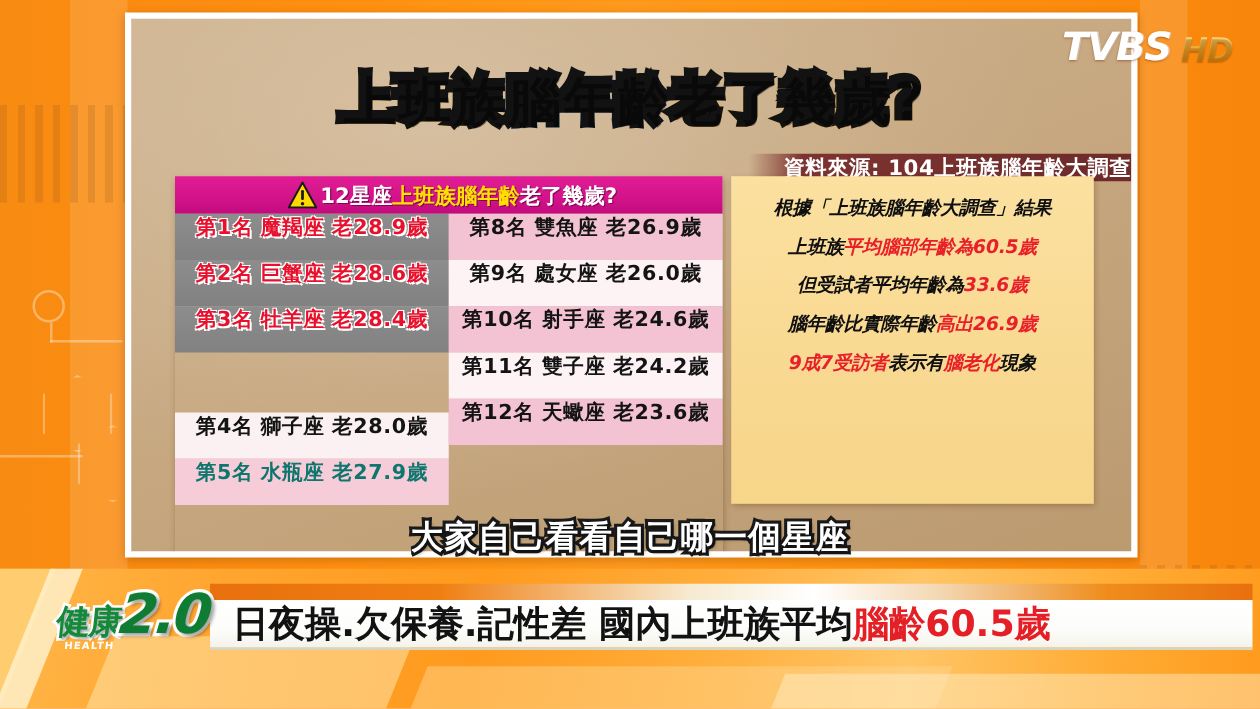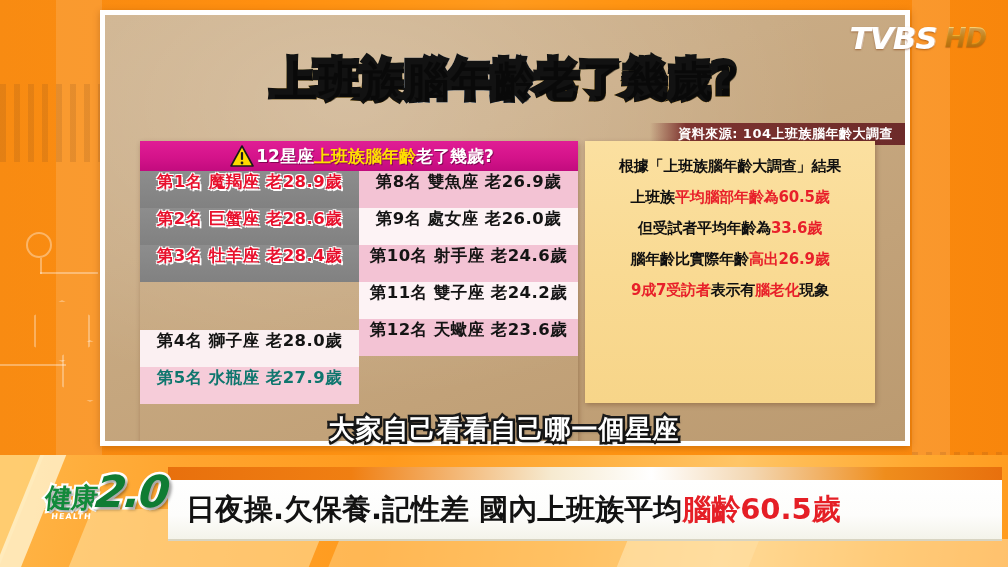--- a/index.html
+++ b/index.html
@@ -46,21 +46,21 @@
   .circ {
     position: absolute;
     border: 2px solid rgba(255,255,255,0.36);
     border-radius: 50%;
     pointer-events: none;
   }
 
   
   #tvbs-logo {
     position: absolute; top: 20px; right: 22px;
-    display: flex; align-items: center; gap: 8px;
+    display: flex; align-items: flex-end; gap: 8px;
     z-index: 40;
   }
   #tvbs-logo .tvbs {
     font-family: "DejaVu Sans", "Liberation Sans", sans-serif;
     font-weight: bold; font-style: italic;
     font-size: 31px; letter-spacing: -1px;
     color: #ffffff;
     text-shadow: 0 1px 2px rgba(120,50,0,0.55), 1px 0 0 rgba(255,255,255,.6);
   }
   #tvbs-logo .hd {
@@ -119,25 +119,25 @@
     background: linear-gradient(180deg,#ffffff 0%,#e4f0ff 40%,#a9ccef 70%,#93bde6 100%);
     -webkit-background-clip: text; background-clip: text;
     color: transparent;
   }
 
   
   #source-bar {
     position: absolute;
     right: 0px; top: 108px;
     height: 22px;
-    padding: 0 12px 0 28px;
+    padding: 0 0 0 28px;
     display: flex; align-items: center;
     background: linear-gradient(90deg, rgba(110,44,40,0.0) 0%, #7d3330 14%, #6d2b2a 100%);
     color: #ffffff;
-    font-size: 13px; font-weight: bold;
+    font-size: 17px; font-weight: bold;
     letter-spacing: .5px;
     white-space: nowrap;
     z-index: 6;
   }
 
   
   #table-block {
     position: absolute;
     left: 35px; top: 126px;
     width: 438px;
@@ -196,20 +196,21 @@
     z-index: 6;
   }
   .infoline {
     text-align: center;
     white-space: nowrap;
     font-size: 15px; font-weight: bold;
     color: #101010;
     line-height: 1.0;
     margin-bottom: 16px;
     letter-spacing: -0.2px;
+    font-style: italic;
   }
   .infoline .red { color: #e8202a; }
 
   
   #caption {
     position: absolute;
     left: 0; right: 0; top: 412px;
     text-align: center;
     font-size: 26px; font-weight: bold;
     letter-spacing: 1px;
@@ -236,23 +237,23 @@
     transform: skewX(-22deg);
     pointer-events: none;
   }
   #chyron-top {
     position: absolute; left: 168px; right: 6px; top: 12px; height: 13px;
     background: linear-gradient(90deg,
       #e8700d 0%, #f07f12 22%, #f6ead0 46%, #ffffff 58%,
       #f3d7b2 70%, #ef8d1c 86%, #e8700d 100%);
   }
   #chyron-bar {
-    position: absolute; left: 168px; right: 6px; top: 25px; height: 61px;
+    position: absolute; left: 168px; right: 6px; top: 25px; height: 40px;
     background: linear-gradient(180deg, #ffffff 0%, #fdfdfb 60%, #f4f3ea 100%);
-    display: flex; align-items: center;
+    display: flex; align-items: flex-start;
     padding-left: 18px;
     border-bottom: 2px solid #d8d4c2;
   }
   #chyron-text {
     font-size: 29px; font-weight: bold;
     color: #121212;
     letter-spacing: 0px;
     white-space: nowrap;
   }
   #chyron-text .red { color: #e51f26; }

